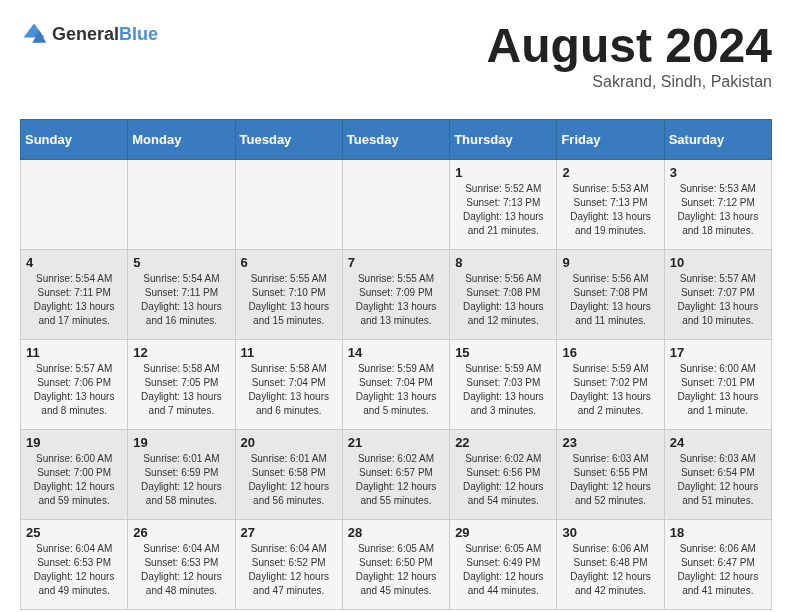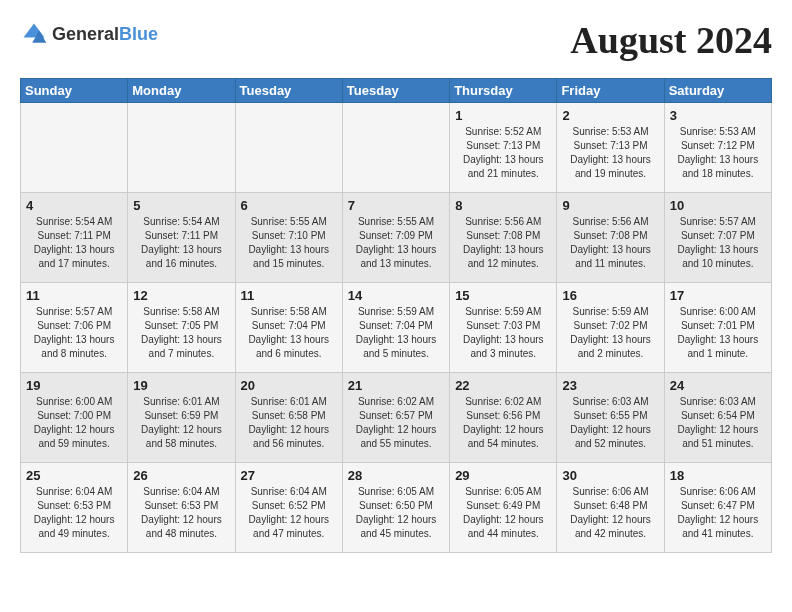--- a/index.html
+++ b/index.html
@@ -7,56 +7,55 @@
       font-family: Arial, sans-serif;
       background: #fff;
       width: 792px;
       min-height: 612px;
       padding: 20px;
     }
     .header {
       display: flex;
       justify-content: space-between;
       align-items: flex-start;
-      margin-bottom: 16px;
+      margin-bottom: 28px;
     }
     .logo {
       display: flex;
       align-items: center;
       gap: 4px;
     }
     .logo-icon {
       width: 28px;
       height: 28px;
     }
     .title-block {
       text-align: right;
     }
     .month-year {
-      font-size: 38px;
+      font-size: 48px;
       font-weight: bold;
       color: #222;
       line-height: 1.1;
-      font-family: Liberation Serif, serif;
     }
     .location {
       font-size: 16px;
       color: #555;
     }
     table {
       width: 100%;
       border-collapse: collapse;
       table-layout: fixed;
     }
     thead th {
       background-color: #3a7bbf;
       color: #fff;
       font-size: 13px;
       font-weight: bold;
-      padding: 4px 4px;
+      padding: 12px 4px;
       text-align: left;
       border: 1px solid #2d6aa0;
     }
     tbody td {
       vertical-align: top;
       border: 1px solid #ccc;
       padding: 5px 5px;
       font-size: 10.5px;
       color: #222;
       min-height: 80px;
@@ -94,20 +93,21 @@
       <polygon points="22,12 30,26 14,26" fill="#3a7bbf"></polygon>
     </svg>
     <div>
       <div>
         <span style="font-size:18px;font-weight:bold;color:#333;">General</span><span style="font-size:18px;font-weight:bold;color:#4a90d9;">Blue</span>
       </div>
     </div>
   </div>
   <div class="title-block">
     <div class="month-year">August 2024</div>
+    <div class="location">Sakrand, Sindh, Pakistan</div>
   </div>
 </div>
 
 <table>
   <thead>
     <tr>
     <th>Sunday</th>
         <th>Monday</th>
         <th>Tuesday</th>
         <th>Tuesday</th>

